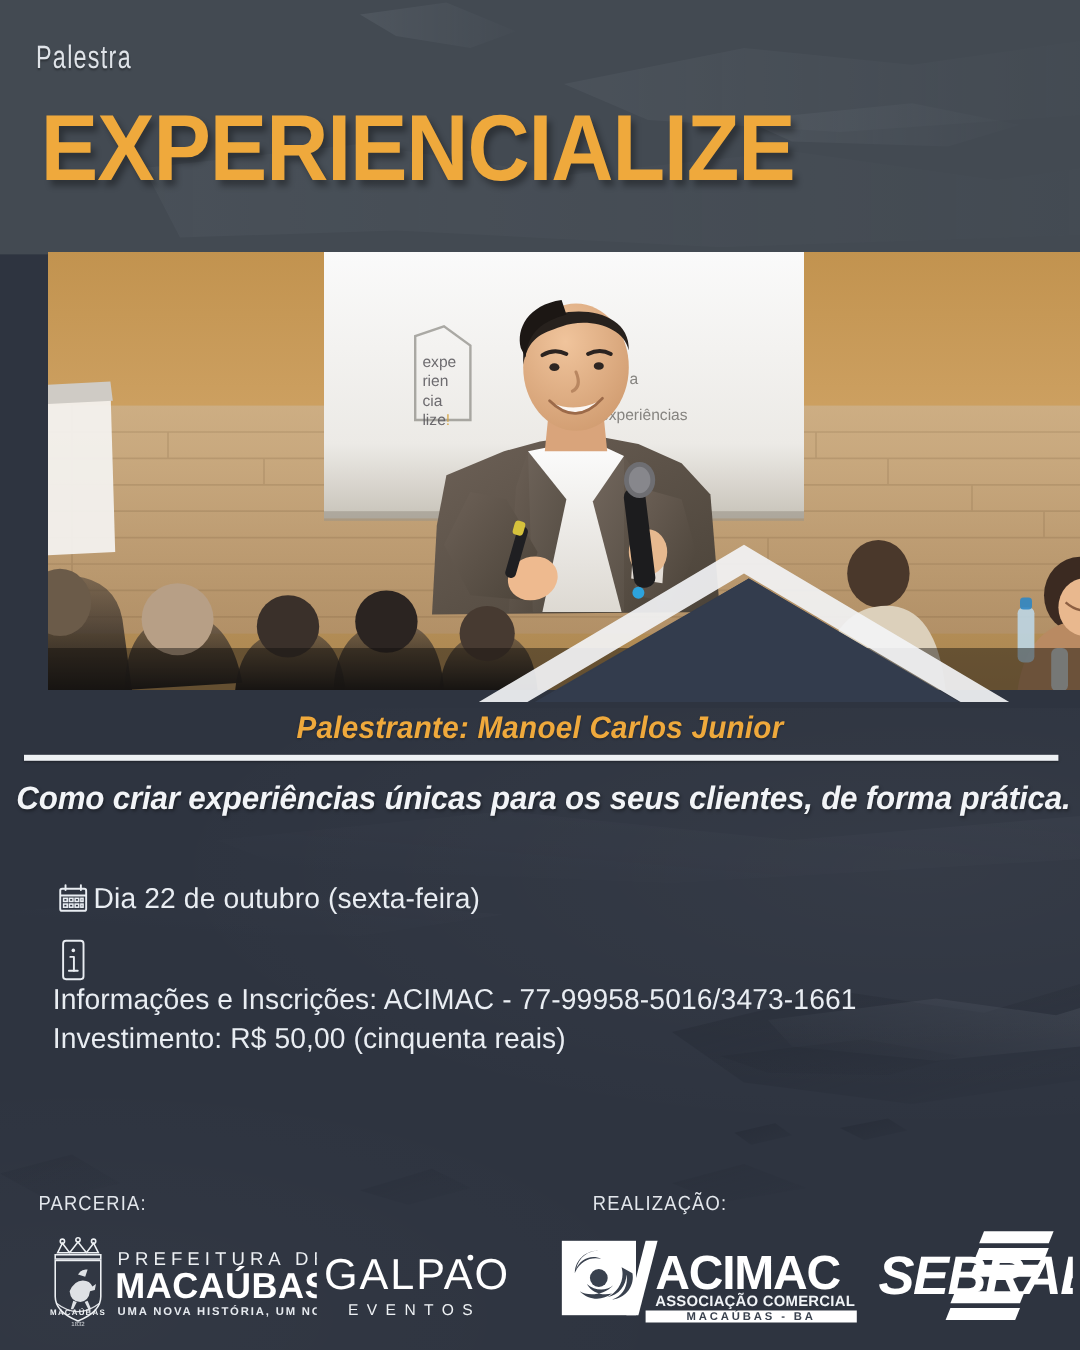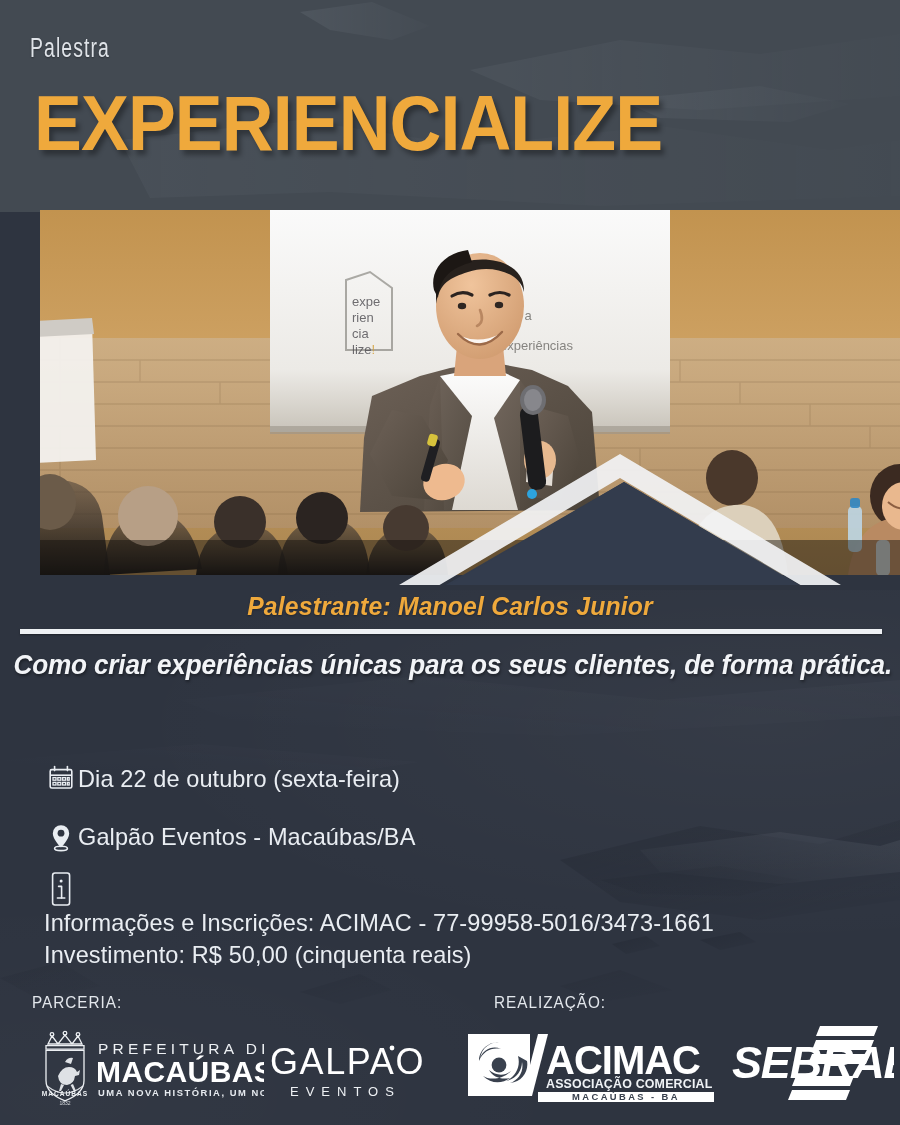--- a/index.html
+++ b/index.html
@@ -134,21 +134,20 @@
   .details {
     position: absolute;
     left: 44px; top: 735px;
     z-index: 7;
     color: #e8ecf1;
   }
   .drow {
     display: flex;
     align-items: flex-start;
     margin-bottom: 11px;
-    margin-top: 29px;
   }
   .drow:last-child { margin-bottom: 0; }
   .dicon {
     width: 34px;
     min-width: 34px;
     display: flex;
     align-items: flex-start;
     justify-content: center;
     padding-top: 1px;
   }
@@ -421,30 +420,20 @@
             <rect x="9.8" y="17.4" width="3" height="2.6"></rect>
             <rect x="14.6" y="17.4" width="3" height="2.6"></rect>
             <rect x="19.4" y="17.4" width="1.8" height="2.6"></rect>
           </g>
         </svg>
       </span>
       <span class="dtext">Dia 22 de outubro (sexta-feira)</span>
     </div>
 
 
-    <div class="drow">
-      <span class="dicon">
-        <svg width="26" height="30" viewBox="0 0 26 30" fill="none">
-          <path d="M13 2.2 a8.2 8.2 0 0 1 8.2 8.2 c0 6-8.2 14-8.2 14 S4.8 16.4 4.8 10.4 A8.2 8.2 0 0 1 13 2.2 Z" fill="#e9edf2"></path>
-          <circle cx="13" cy="10.2" r="3.4" fill="#2e3440"></circle>
-          <ellipse cx="13" cy="25.4" rx="6.4" ry="2.2" fill="none" stroke="#e9edf2" stroke-width="1.6"></ellipse>
-        </svg>
-      </span>
-      <span class="dtext">Galpão Eventos - Macaúbas/BA</span>
-    </div>
 
     <div class="drow info">
       <span class="dicon">
         <svg width="26" height="38" viewBox="0 0 26 38" fill="none" stroke="#e9edf2" stroke-width="1.6">
           <rect x="4.6" y="3" width="17" height="32" rx="2.4"></rect>
           <circle cx="13.1" cy="11" r="1.5" fill="#e9edf2" stroke="none"></circle>
           <path d="M10.6 16.4 h3 v11.6" stroke-linecap="round" stroke-linejoin="round"></path>
           <path d="M9.4 28 h7.4" stroke-linecap="round"></path>
         </svg>
       </span>

